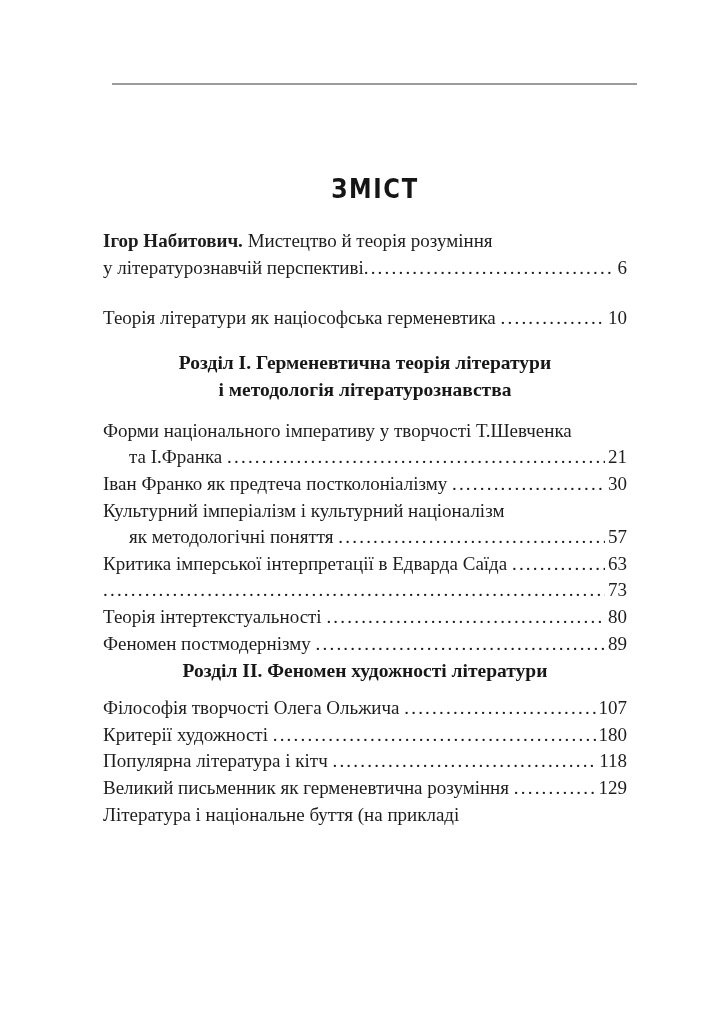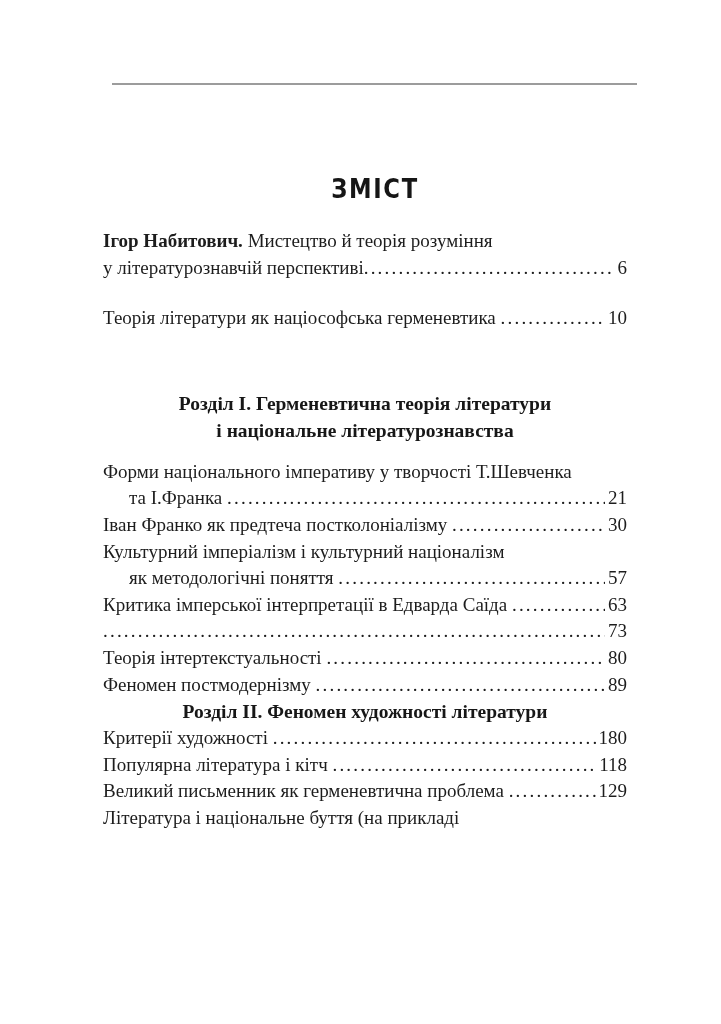--- a/index.html
+++ b/index.html
@@ -63,21 +63,21 @@
   .heading .line {
     display: block;
     text-align: center;
     font-weight: bold;
     font-size: 19.5px;
     line-height: 27px;
     color: #171717;
   }
   
   .block-1  { margin-top: 24px; }
-  .block-2  { margin-top: 58px; }
+  .block-2  { margin-top: 17px; }
   .block-3  { margin-top: 15px; }
   .block-11 { }
   .block-12 { margin-top: 11px; }
   .footer-num {
     position: absolute;
     top: 934px;
     left: 113px;
     line-height: 26px;
     font-size: 19px;
   }
@@ -101,21 +101,21 @@
       </div>
       <div class="block block-1 entry">
         <div class="line">
           <span class="t"><span>Теорія літератури як націософська герменевтика </span></span>
           <span class="dots"></span>
           <span class="pg">10</span>
         </div>
       </div>
       <div class="block block-2 heading">
         <div class="line">Розділ I. Герменевтична теорія літератури</div>
-        <div class="line">і національне літературознавства</div>
+        <div class="line">і методологія літературознавства</div>
       </div>
       <div class="block block-3 entry">
         <div class="line">
           <span class="t"><span>Форми національного імперативу у творчості Т.Шевченка</span></span>
         </div>
         <div class="line indent">
           <span class="t"><span>та І.Франка </span></span>
           <span class="dots"></span>
           <span class="pg">21</span>
         </div>
@@ -160,37 +160,44 @@
       <div class="block block-10 entry">
         <div class="line">
           <span class="t"><span>Феномен постмодернізму </span></span>
           <span class="dots"></span>
           <span class="pg">89</span>
         </div>
       </div>
       <div class="block block-11 heading">
         <div class="line">Розділ II. Феномен художності літератури</div>
       </div>
+      <div class="block block-12 entry">
+        <div class="line">
+          <span class="t"><span>Філософія творчості Олега Ольжича </span></span>
+          <span class="dots"></span>
+          <span class="pg">107</span>
+        </div>
+      </div>
       <div class="block block-13 entry">
         <div class="line">
           <span class="t"><span>Критерії художності </span></span>
           <span class="dots"></span>
           <span class="pg">180</span>
         </div>
       </div>
       <div class="block block-14 entry">
         <div class="line">
           <span class="t"><span>Популярна література і кітч </span></span>
           <span class="dots"></span>
           <span class="pg">118</span>
         </div>
       </div>
       <div class="block block-15 entry">
         <div class="line">
-          <span class="t"><span>Великий письменник як герменевтична проблема </span></span>
+          <span class="t"><span>Великий письменник як герменевтична розуміння </span></span>
           <span class="dots"></span>
           <span class="pg">129</span>
         </div>
       </div>
       <div class="block block-16 entry">
         <div class="line">
           <span class="t"><span>Література і національне буття (на прикладі</span></span>
         </div>
         <div class="line indent">
           <span class="t"><span>поезії Дмитра Павличка) </span></span>

